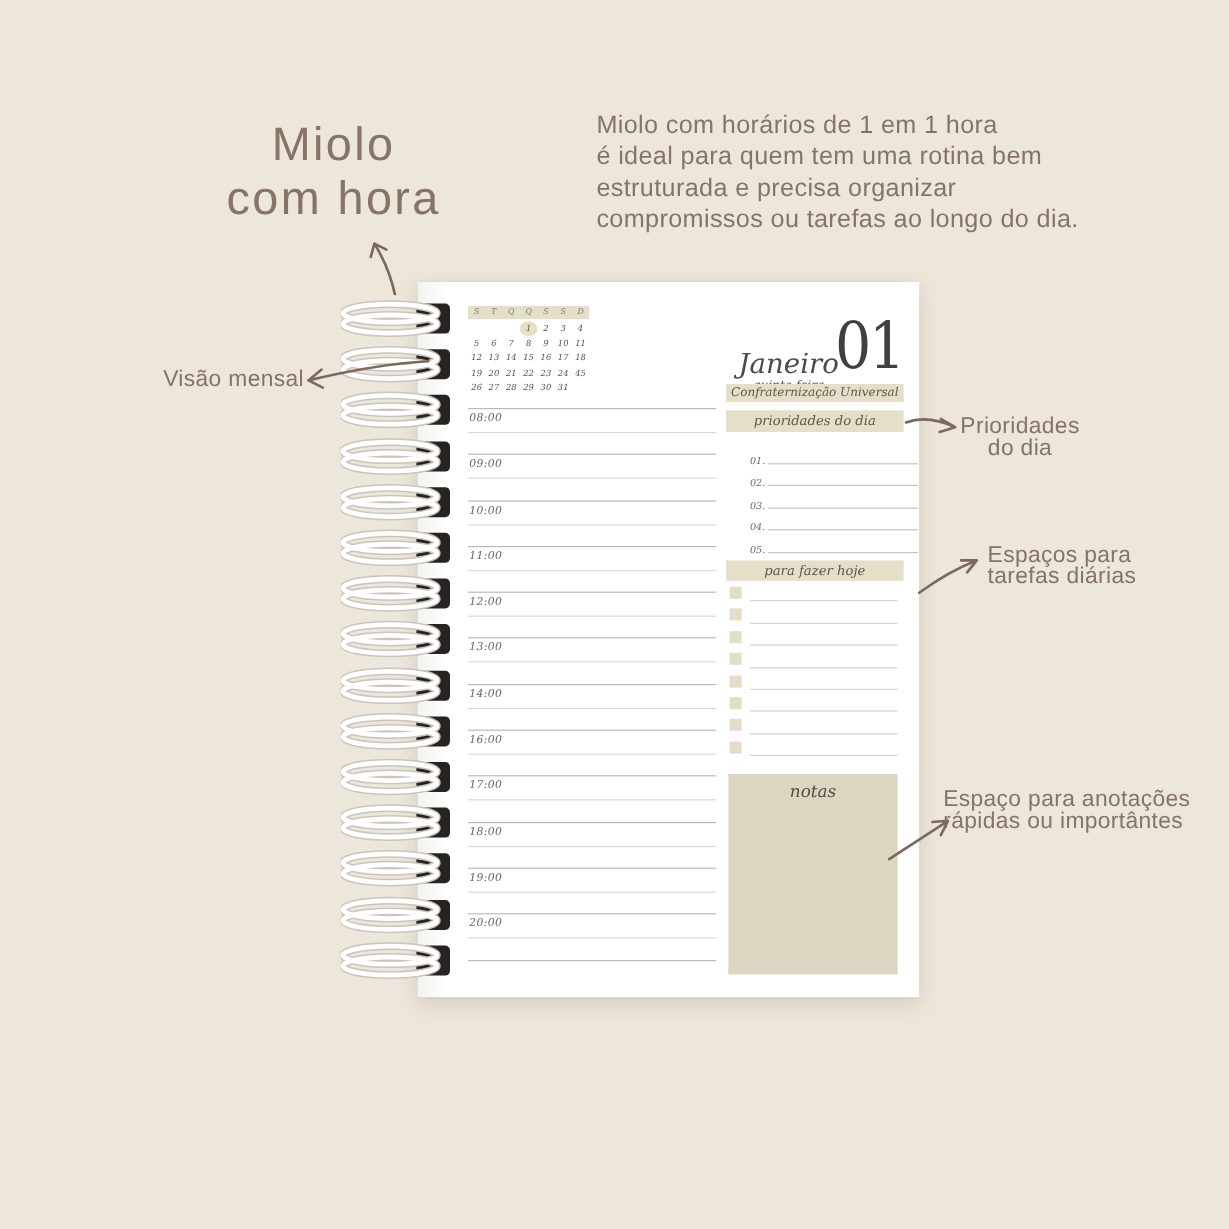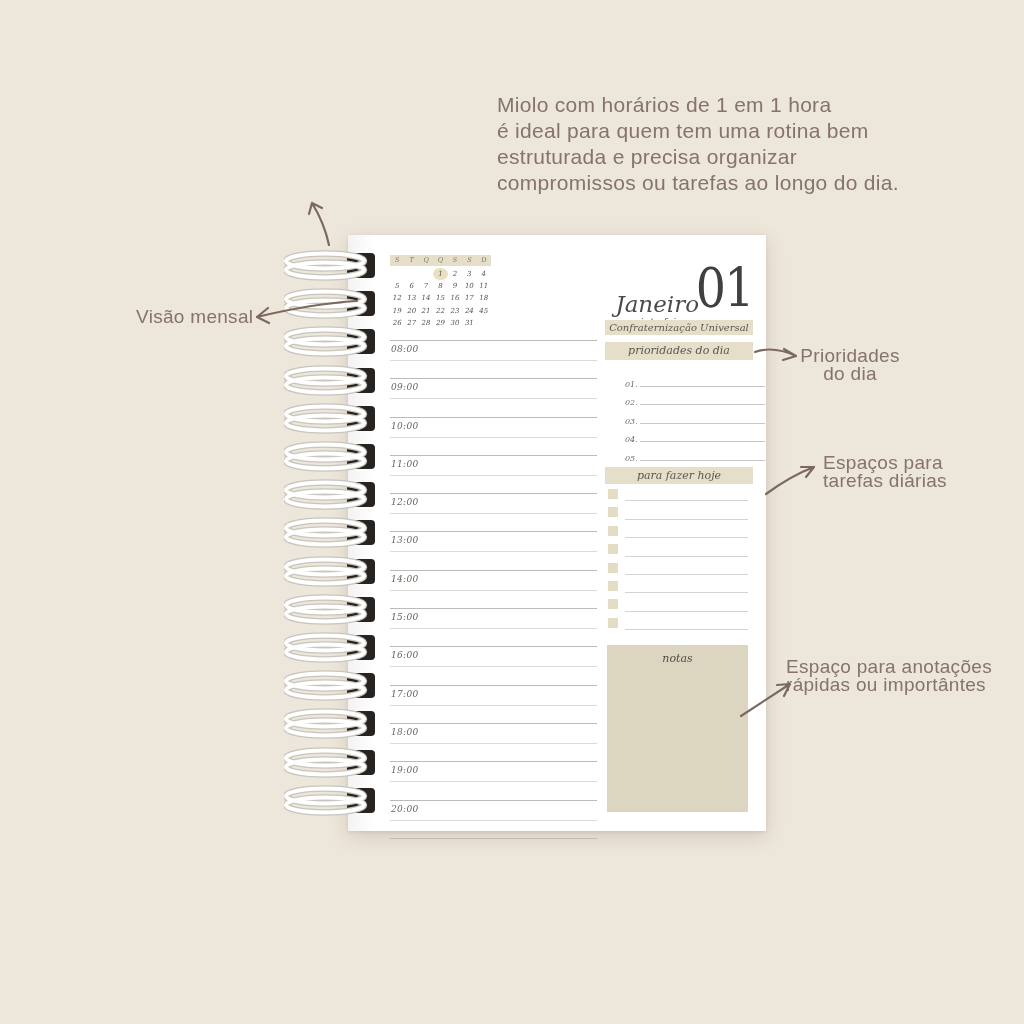--- a/index.html
+++ b/index.html
@@ -69,21 +69,21 @@
   .prio-row{position:relative;height:18.6px;}
   .prio-num{position:absolute;left:1px;bottom:2px;font-family:"DejaVu Serif",serif;font-style:italic;font-size:8px;color:#6b6a64;}
   .prio-line{position:absolute;left:16px;right:0;bottom:4px;border-bottom:1px solid #c7c6c1;}
   
   .todo-rows{position:absolute;left:259px;top:251px;width:141px;}
   .todo-row{position:relative;height:18.4px;}
   .todo-box{position:absolute;left:1px;top:3px;width:10px;height:10px;background:var(--checkbox,#E4DDC6);}
   .todo-line{position:absolute;left:18px;right:0;bottom:3px;border-bottom:1px solid #d4d3ce;}
   
   .notes-box{position:absolute;left:259px;top:410px;width:141px;height:167px;background:var(--notes-bg,#DCD5C0);}
-  .notes-title{padding-top:7px;text-align:center;font-family:"DejaVu Serif",serif;font-style:italic;font-size:11px;color:#514d46;}
+  .notes-title{padding-top:7px;text-align:center;font-family:"DejaVu Serif",serif;font-style:italic;font-size:14px;color:#514d46;}
   
   .hours{position:absolute;left:42px;top:105px;width:207px;}
   .hour-slot{position:relative;height:37.3px;border-top:1px solid var(--line-strong,#bcbbb6);}
   .hour-label{position:absolute;left:1px;top:3px;font-family:"DejaVu Serif",serif;font-style:italic;font-size:9px;letter-spacing:.3px;color:#66655f;}
   .hour-mid{position:absolute;left:0;right:0;top:19px;border-top:1px solid var(--line-light,#dbdad5);}
   .hour-end{border-top:1px solid var(--line-strong,#bcbbb6);height:0;}
   
   .coil{position:absolute;left:284px;width:94px;height:33px;z-index:3;}
 </style>
 </head>
@@ -92,20 +92,24 @@
 <div class="canvas">
 
   <svg class="arrows" width="1024" height="1024" viewBox="0 0 1024 1024">
     <path d="M329,245 C326,231 320,216 312,203 M312,203 L309,214 M312,203 L322,208"></path>
     <path d="M357,301 C322,303 290,309 257,317 M257,317 L268,308 M257,317 L269,323"></path>
     <path d="M755,352 C769,347 783,350 796,356 M796,356 L784,349 M796,356 L783,360"></path>
     <path d="M766,494 C781,483 798,473 814,467 M814,467 L801,467 M814,467 L806,477"></path>
     <path d="M741,716 L790,684 M790,684 L777,685 M790,684 L784,696"></path>
   </svg>
 
+  <div class="hero-title">
+    <div>Miolo</div>
+    <div>com hora</div>
+  </div>
   <div class="hero-desc" id="hero-desc">
       <div class="desc-line">Miolo com horários de 1 em 1 hora</div>
       <div class="desc-line">é ideal para quem tem uma rotina bem</div>
       <div class="desc-line">estruturada e precisa organizar</div>
       <div class="desc-line">compromissos ou tarefas ao longo do dia.</div>
     </div>
 
   <div class="ann ann-monthly">Visão mensal</div>
   <div class="ann ann-priorities" id="ann-priorities">
       <div class="ann-line">Prioridades</div>
@@ -375,24 +379,20 @@
         </div>
         <div class="hour-slot">
           <span class="hour-label">13:00</span>
           <div class="hour-mid"></div>
         </div>
         <div class="hour-slot">
           <span class="hour-label">14:00</span>
           <div class="hour-mid"></div>
         </div>
         <div class="hour-slot">
-          <span class="hour-label">15:00</span>
-          <div class="hour-mid"></div>
-        </div>
-        <div class="hour-slot">
           <span class="hour-label">16:00</span>
           <div class="hour-mid"></div>
         </div>
         <div class="hour-slot">
           <span class="hour-label">17:00</span>
           <div class="hour-mid"></div>
         </div>
         <div class="hour-slot">
           <span class="hour-label">18:00</span>
           <div class="hour-mid"></div>

